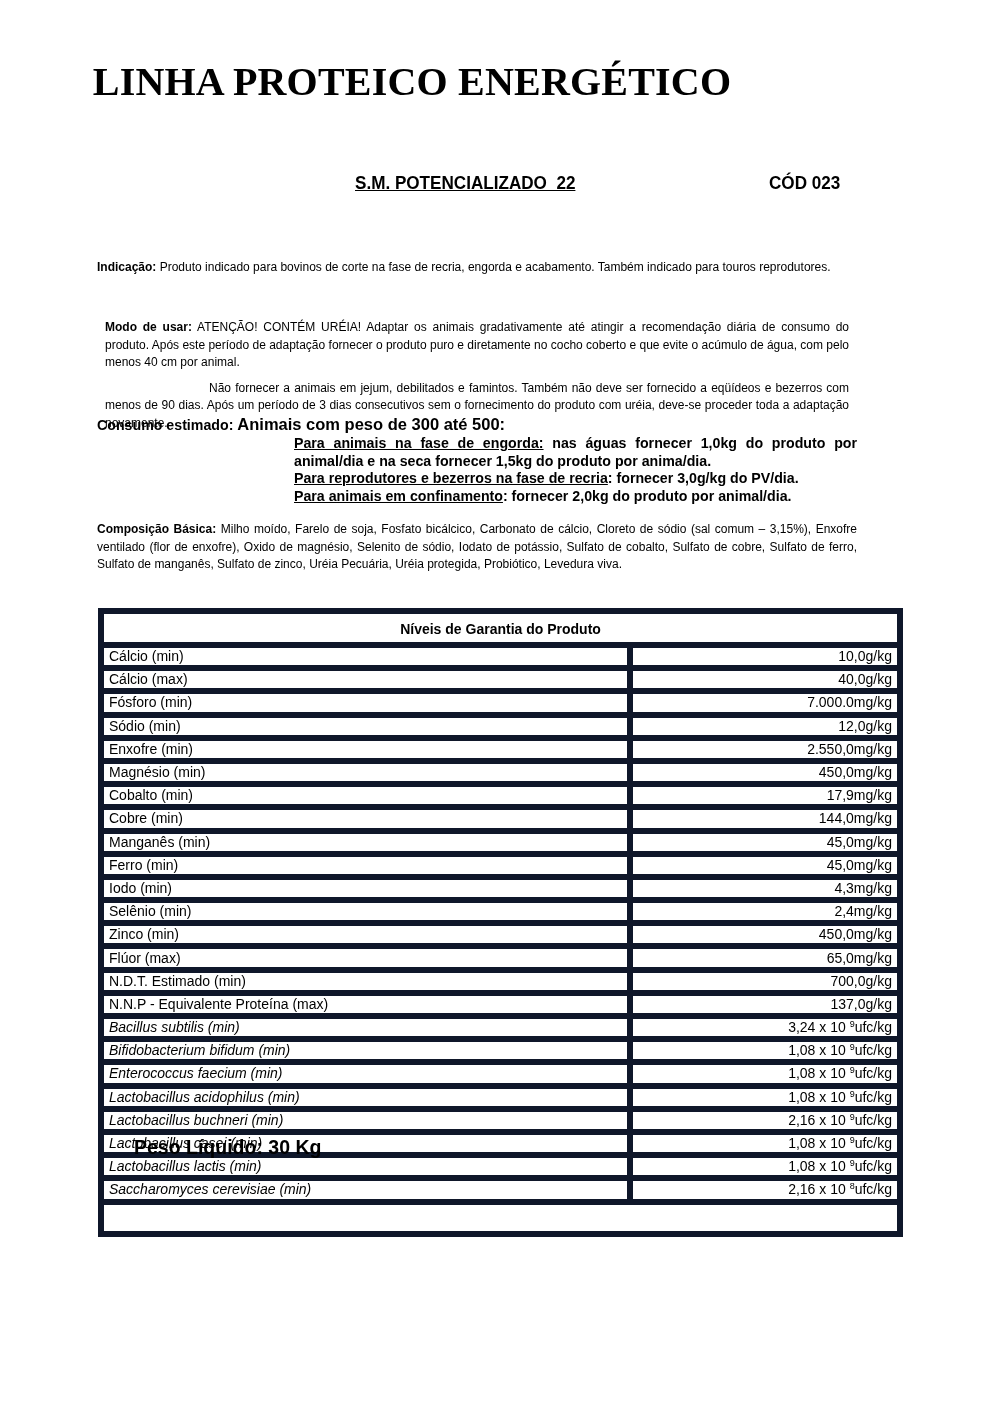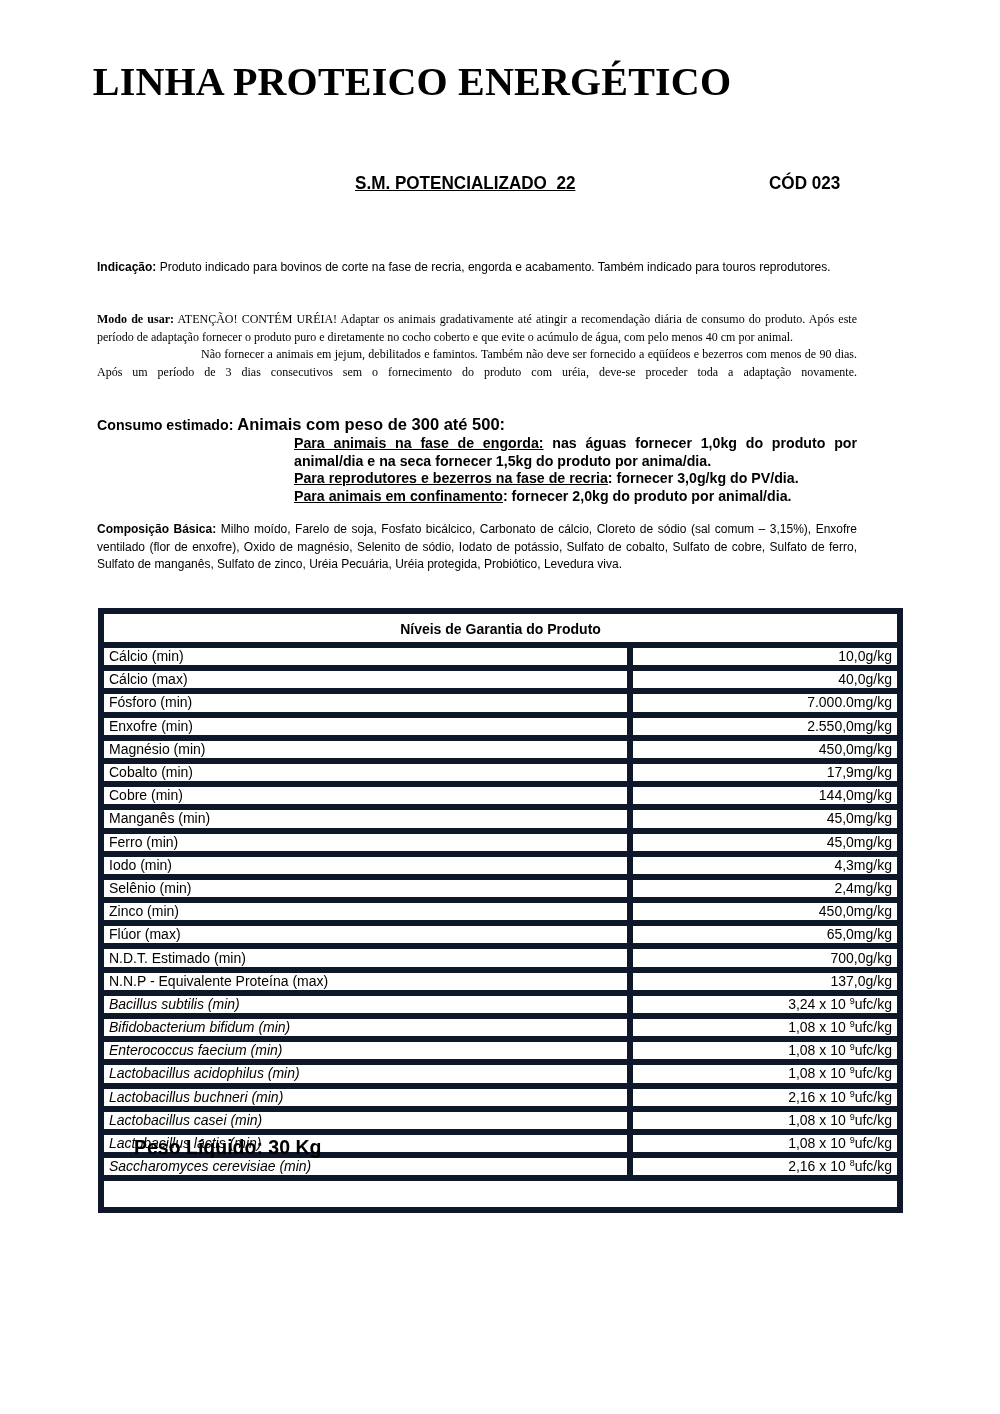--- a/index.html
+++ b/index.html
@@ -4,21 +4,21 @@
 <style>
   html, body { margin: 0; padding: 0; background: #ffffff; }
   body { width: 1000px; height: 1414px; position: relative; color: #000; font-family: "Liberation Sans", sans-serif; overflow: hidden; }
   .main-title { position: absolute; top: 58px; left: 0; width: 824px; text-align: center; font-family: "Liberation Serif", serif; font-weight: bold; font-size: 40px; letter-spacing: 0.2px; margin: 0; }
   .product-name { position: absolute; top: 172px; left: 355px; font-weight: bold; font-size: 19px; text-decoration: underline; white-space: pre; transform: scaleX(0.9); transform-origin: left; }
   .product-code { position: absolute; top: 172px; left: 769px; font-weight: bold; font-size: 19px; transform: scaleX(0.9); transform-origin: left; }
   .body-text { position: absolute; left: 97px; width: 760px; font-size: 12px; line-height: 17.5px; text-align: justify; }
   .body-text b { font-weight: bold; }
   .indicacao { top: 259px; }
   .modo { top: 311px; }
-  .modo p { margin: 0; font-family: Liberation Serif, serif; }
+  .modo p { margin: 8px; }
   .indent { text-indent: 104px; }
   .last-justify { text-align-last: justify; }
   .consumo { position: absolute; top: 415px; left: 97px; font-size: 14.2px; }
   .consumo .big { font-size: 16.5px; font-weight: bold; }
   .consumo .lbl { font-weight: bold; }
   .consumo-list { position: absolute; top: 435px; left: 294px; width: 563px; font-size: 14.2px; font-weight: bold; line-height: 17.5px; text-align: justify; }
   .consumo-list u { text-decoration: underline; }
   .consumo-list .item { display: block; }
   .composicao { top: 521px; }
   table.garantia { position: absolute; top: 608px; left: 98px; width: 805px; border-collapse: collapse; font-size: 14px; }
@@ -65,20 +65,24 @@
         <td class="name">Cálcio (min)</td>
         <td class="val">10,0g/kg</td>
       </tr>
       <tr>
         <td class="name">Cálcio (max)</td>
         <td class="val">40,0g/kg</td>
       </tr>
       <tr>
         <td class="name">Fósforo (min)</td>
         <td class="val">7.000.0mg/kg</td>
+      </tr>
+      <tr>
+        <td class="name">Sódio (min)</td>
+        <td class="val">12,0g/kg</td>
       </tr>
       <tr>
         <td class="name">Enxofre (min)</td>
         <td class="val">2.550,0mg/kg</td>
       </tr>
       <tr>
         <td class="name">Magnésio (min)</td>
         <td class="val">450,0mg/kg</td>
       </tr>
       <tr>

